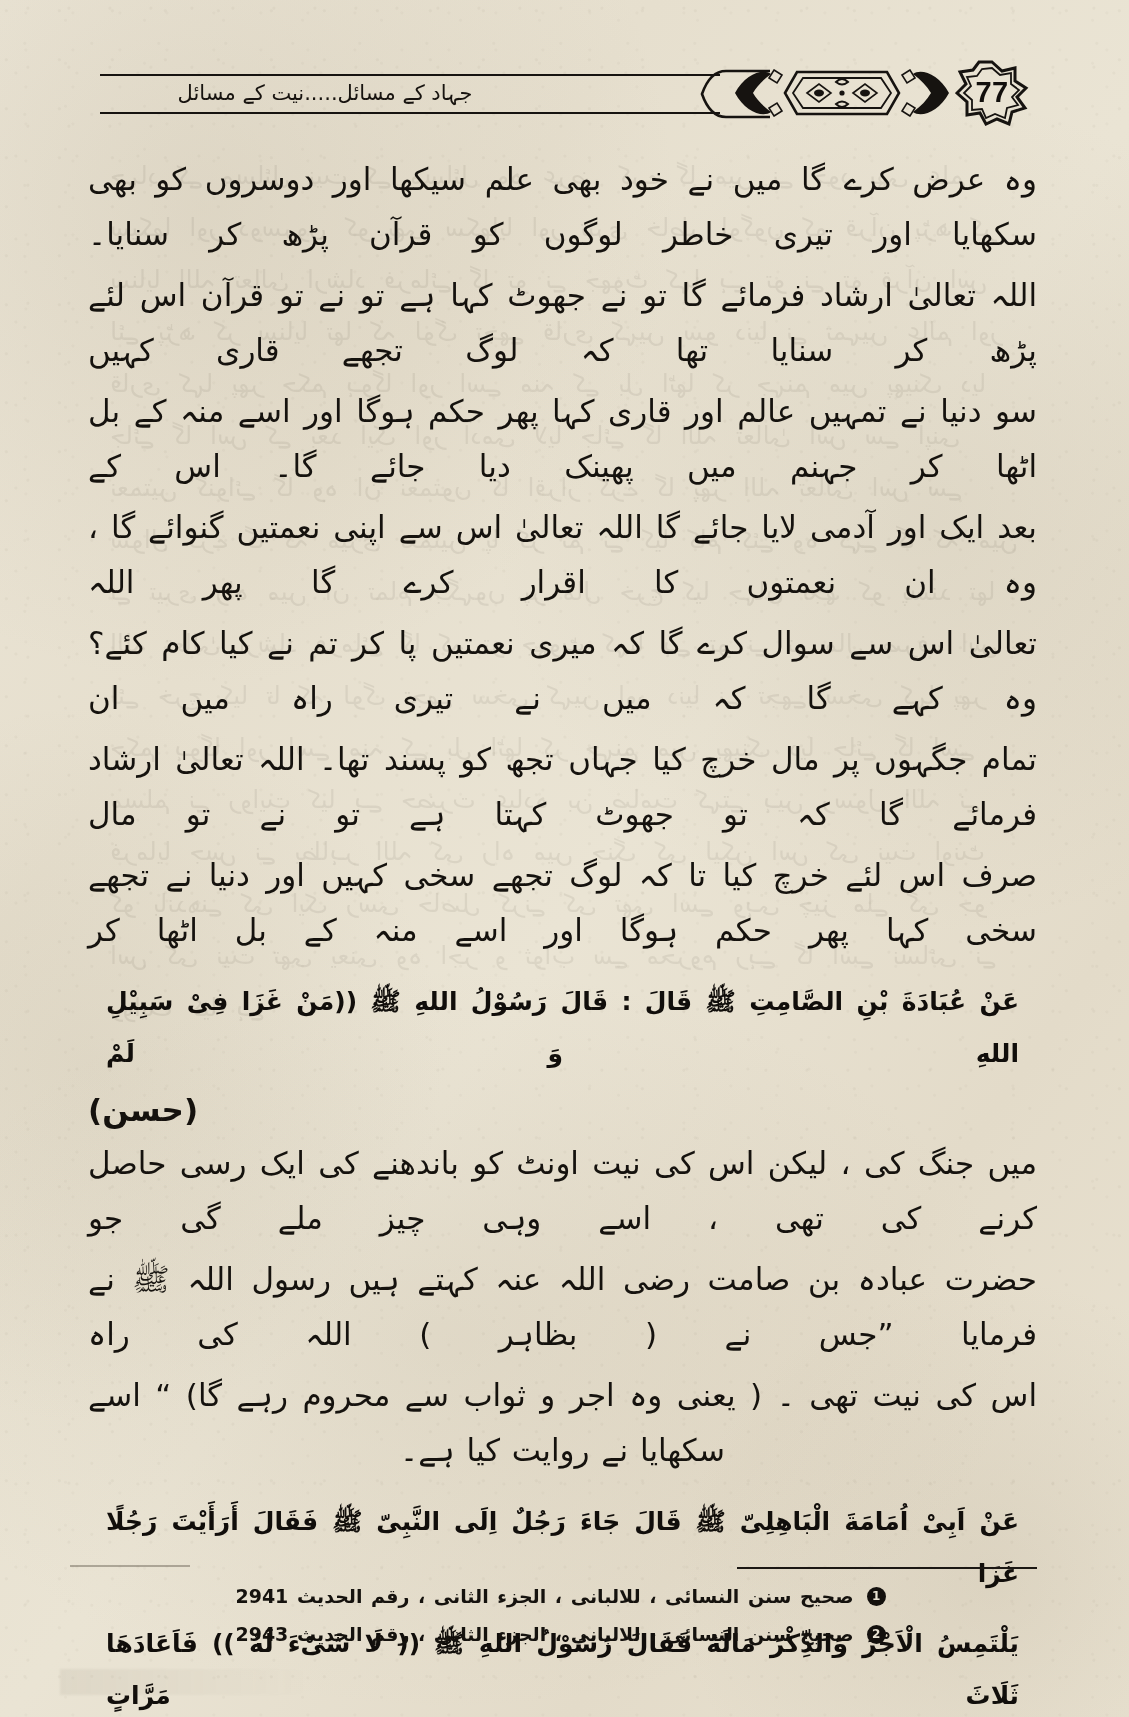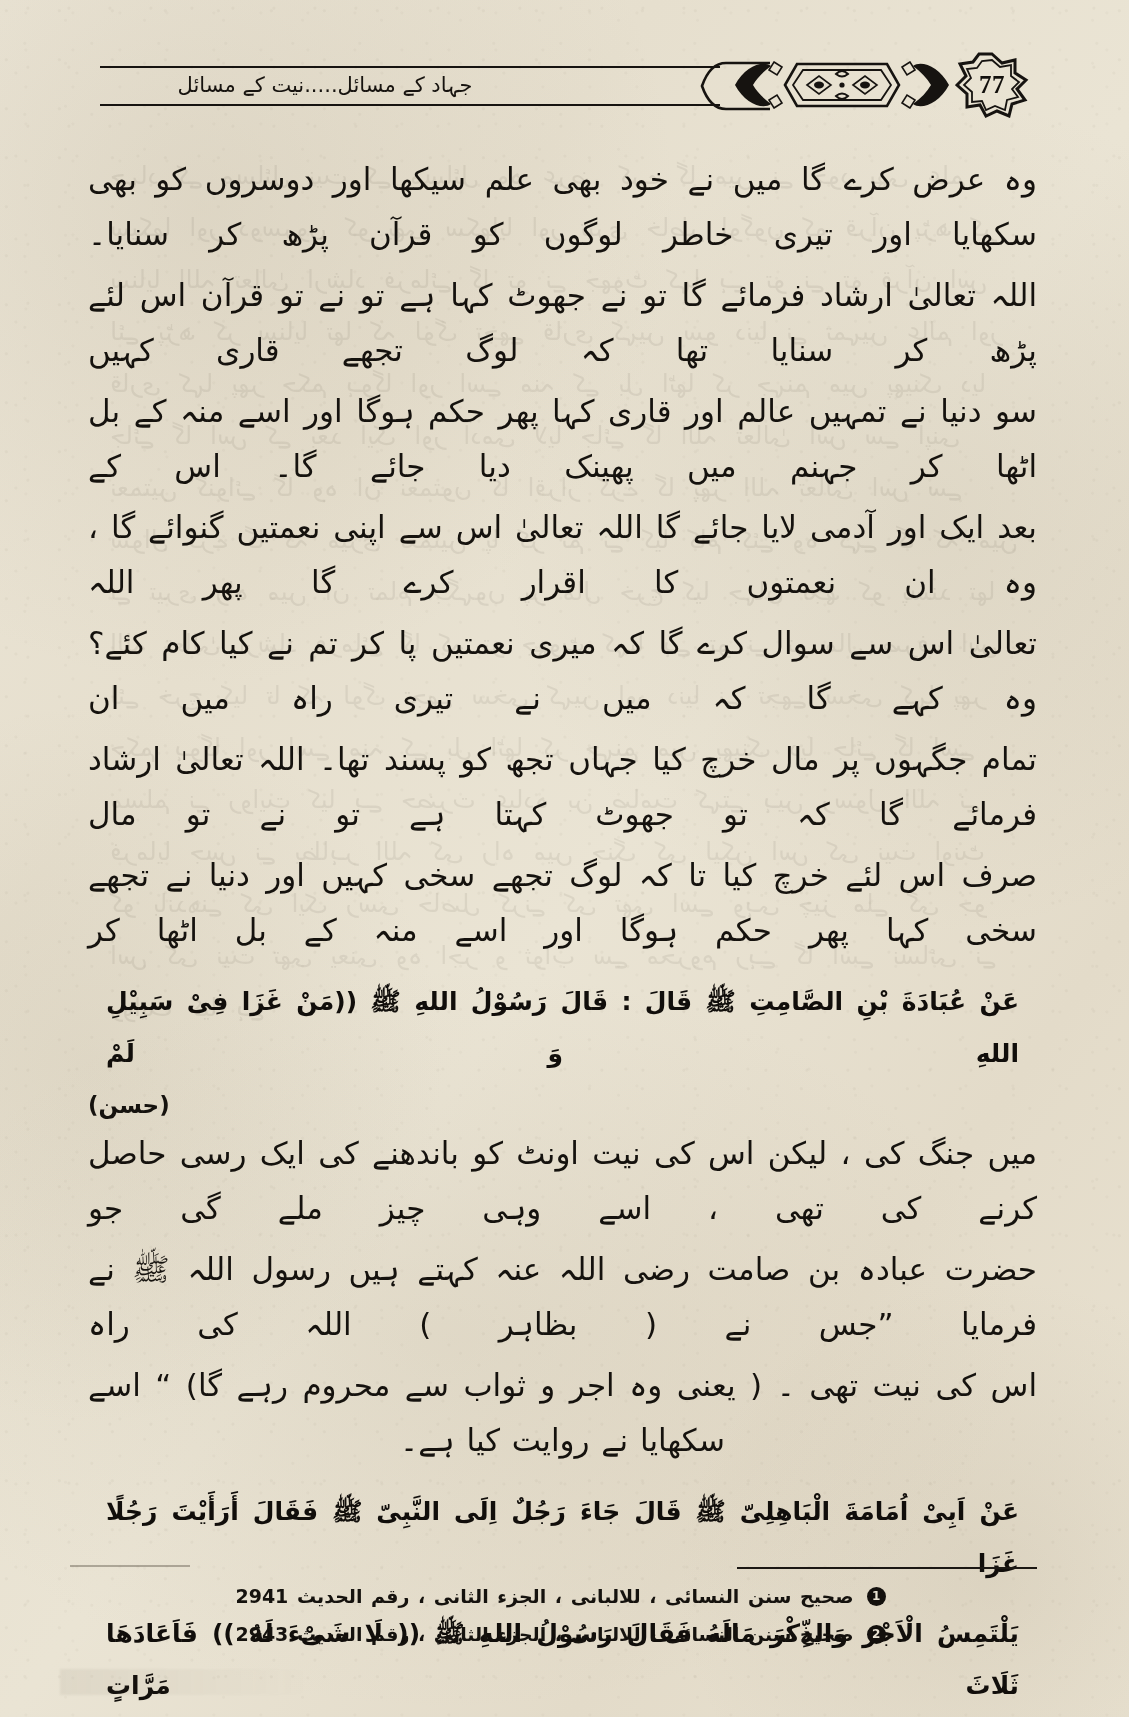--- a/index.html
+++ b/index.html
@@ -58,21 +58,21 @@
     padding: 150px 110px 0 110px;
     box-sizing: border-box;
     word-spacing: 10px;
     overflow: hidden;
     letter-spacing: 2px;
   }
 
   
   .header-band {
     position: absolute;
-    top: 52px;
+    top: 60px;
     right: 100px;
     left: 100px;
     height: 66px;
   }
 
   .header-rule-top,
   .header-rule-bottom {
     position: absolute;
     left: 0;
     width: 620px;
@@ -115,23 +115,23 @@
   .star-outer {
     position: absolute;
     inset: 0;
   }
   .page-number {
     position: absolute;
     inset: 0;
     display: flex;
     align-items: center;
     justify-content: center;
-    font-family: Liberation Serif, serif;
-    font-weight: bold;
-    font-size: 25px;
+    font-family: Liberation Sans, sans-serif;
+    font-weight: bold;
+    font-size: 29px;
     color: #120f0c;
     letter-spacing: 0.5px;
     padding-bottom: 1px;
   }
 
   .ornament-strip {
     position: absolute;
     right: 72px;
     top: 2px;
     width: 230px;
@@ -180,21 +180,21 @@
   .arabic-line.last { text-align-last: right; }
 
   .grading-row {
     display: flex;
     justify-content: flex-end;
     direction: rtl;
     margin-top: -6px;
   }
   .grading {
     font-family: "DejaVu Sans", sans-serif;
-    font-size: 23px;
+    font-size: 31px;
     font-weight: bold;
     color: #15120e;
     text-align: right;
   }
 
   .fn-marker {
     display: inline-block;
     width: 19px;
     height: 19px;
     border-radius: 50%;

